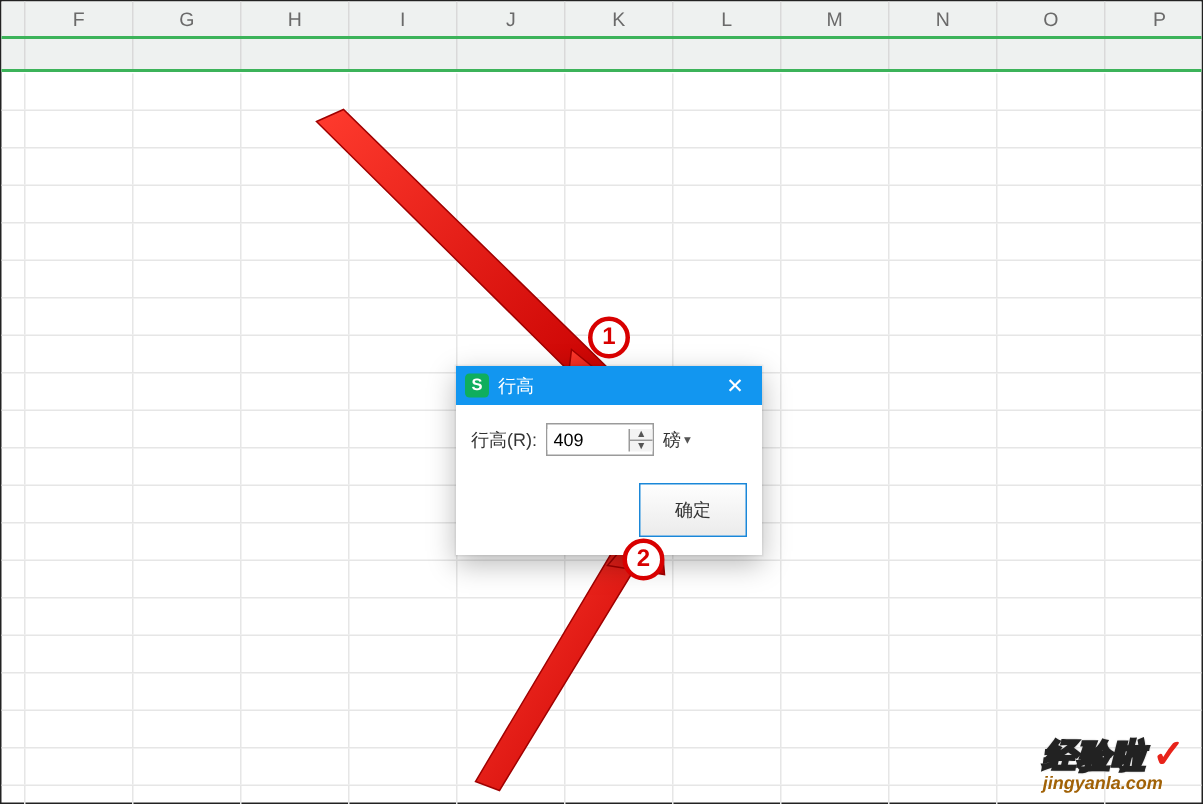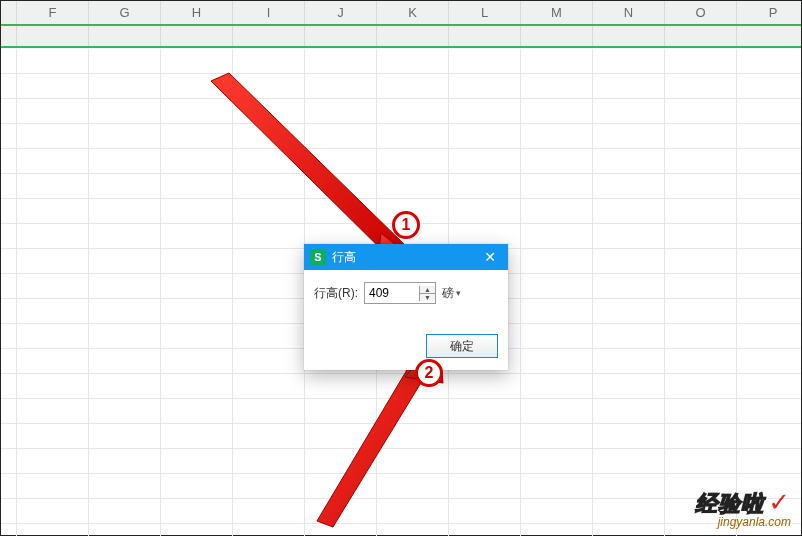--- a/index.html
+++ b/index.html
@@ -79,37 +79,37 @@
     font-size: 11px; font-weight: bold;
     margin-right: 6px;
   }
   .dlg-close {
     position: absolute; right: 0; top: 0;
     width: 36px; height: 26px;
     display:flex; align-items:center; justify-content:center;
     color:#fff; font-size:14px;
   }
   .dlg-body { padding: 12px 10px 12px 10px; }
-  .dlg-row1 { display:flex; align-items:center; gap:6px; margin-bottom:30px; }
+  .dlg-row1 { display:flex; align-items:center; gap:6px; margin-bottom:18px; }
   .dlg-label { font-size:12px; color:#333; }
   .dlg-input-wrap {
     display:flex; border:1px solid #9b9b9b; height:22px; width:72px;align-items:center;
   }
   .dlg-input {
     border:none; outline:none; width:54px; padding:0 4px;
     font-size:12px;
   }
   .spinner { width:16px; border-left:1px solid #9b9b9b; display:flex; flex-direction:column; }
   .spin-btn { flex:1; display:flex; align-items:center; justify-content:center; font-size:7px; color:#555; border:none; background:#f3f3f3; padding:0; }
   .spin-btn + .spin-btn { border-top:1px solid #9b9b9b; }
   .unit { font-size:12px; color:#333; display:flex; align-items:center; }
   .unit .dd { font-size:9px; color:#555; margin-left:2px; }
   .dlg-row2 { display:flex; justify-content:flex-end; gap:10px; }
   .dlg-btn {
-    width:72px; height:24px;
+    width:72px; height:36px;
     border:1px solid #9e9e9e;
     background: linear-gradient(#fefefe,#ebebeb);
     font-size:12px; color:#333;
     display:flex; align-items:center; justify-content:center;
     cursor:pointer;
   }
   .dlg-btn.primary { border:1px solid #1a87d8; }
 
   
   .badge {
@@ -123,22 +123,22 @@
   }
   .badge1 { left:391px; top:210px; }
   .badge2 { left:414px; top:358px; }
 
   
   svg.arrows { position:absolute; left:0; top:0; width:800px; height:534px; pointer-events:none; }
 
   
   .watermark {
     position:absolute; right:10px; bottom:6px;
-    text-align:right;
-    font-weight:normal;
+    text-align:left;
+    font-weight:bold;
   }
   .wm-top {
     font-size:22px; color:#fff;
     -webkit-text-stroke: 2px #222;
     text-shadow: 0 0 2px #000;
     font-style: italic;
     letter-spacing:1px;
     display:inline-flex; align-items:baseline;
   }
   .wm-check { color:#e8231a; -webkit-text-stroke:0; text-shadow:none; font-size:26px; margin-left:4px; font-style:normal;}

